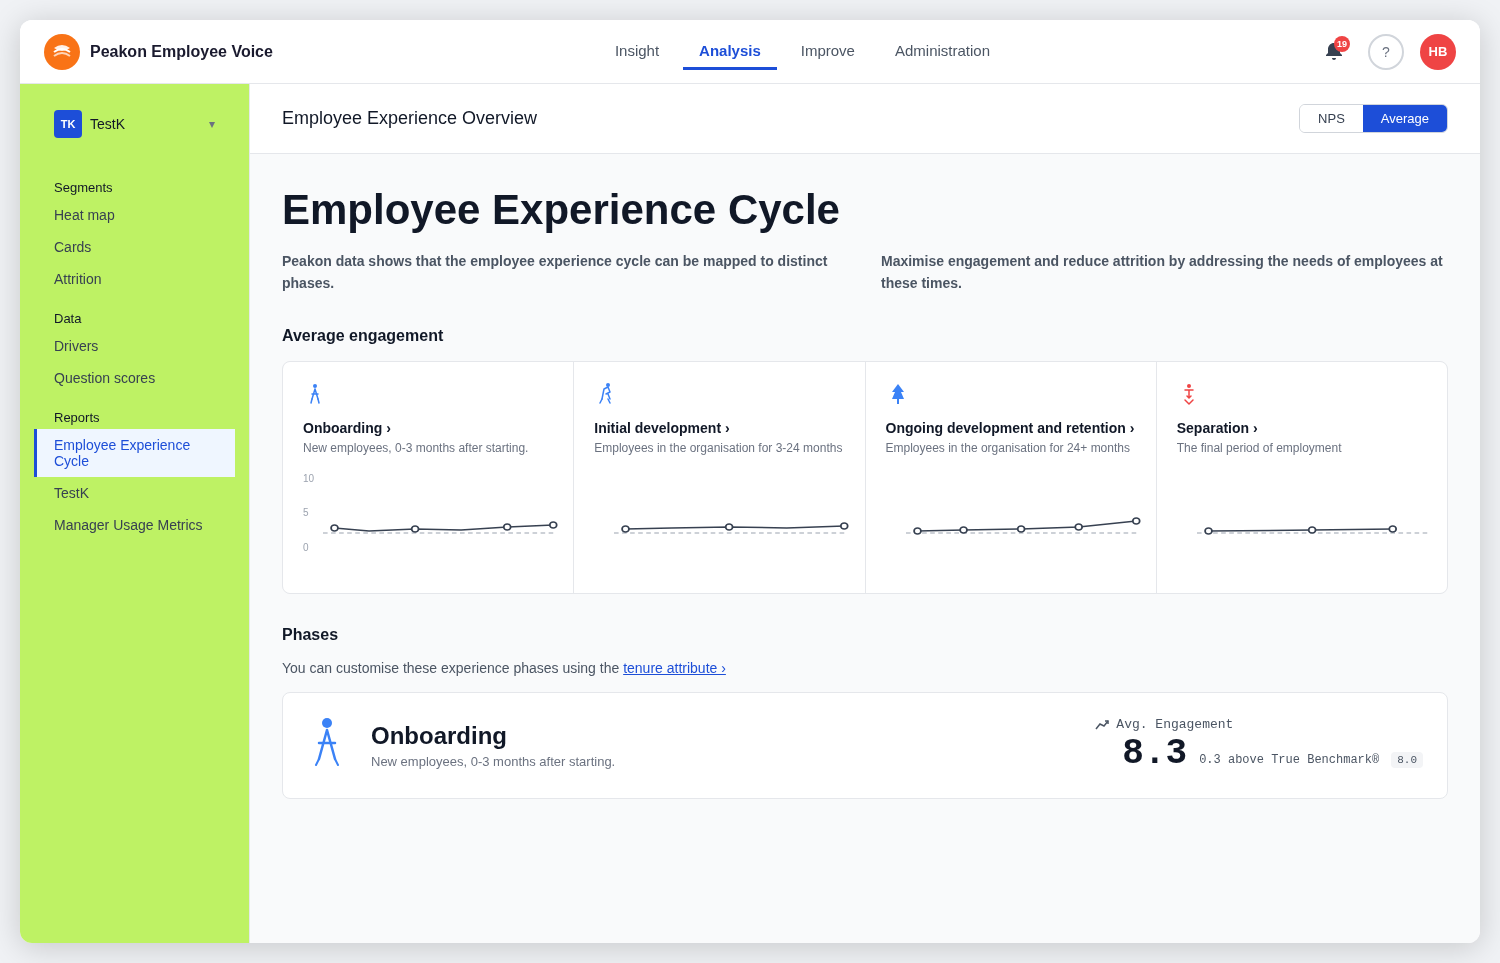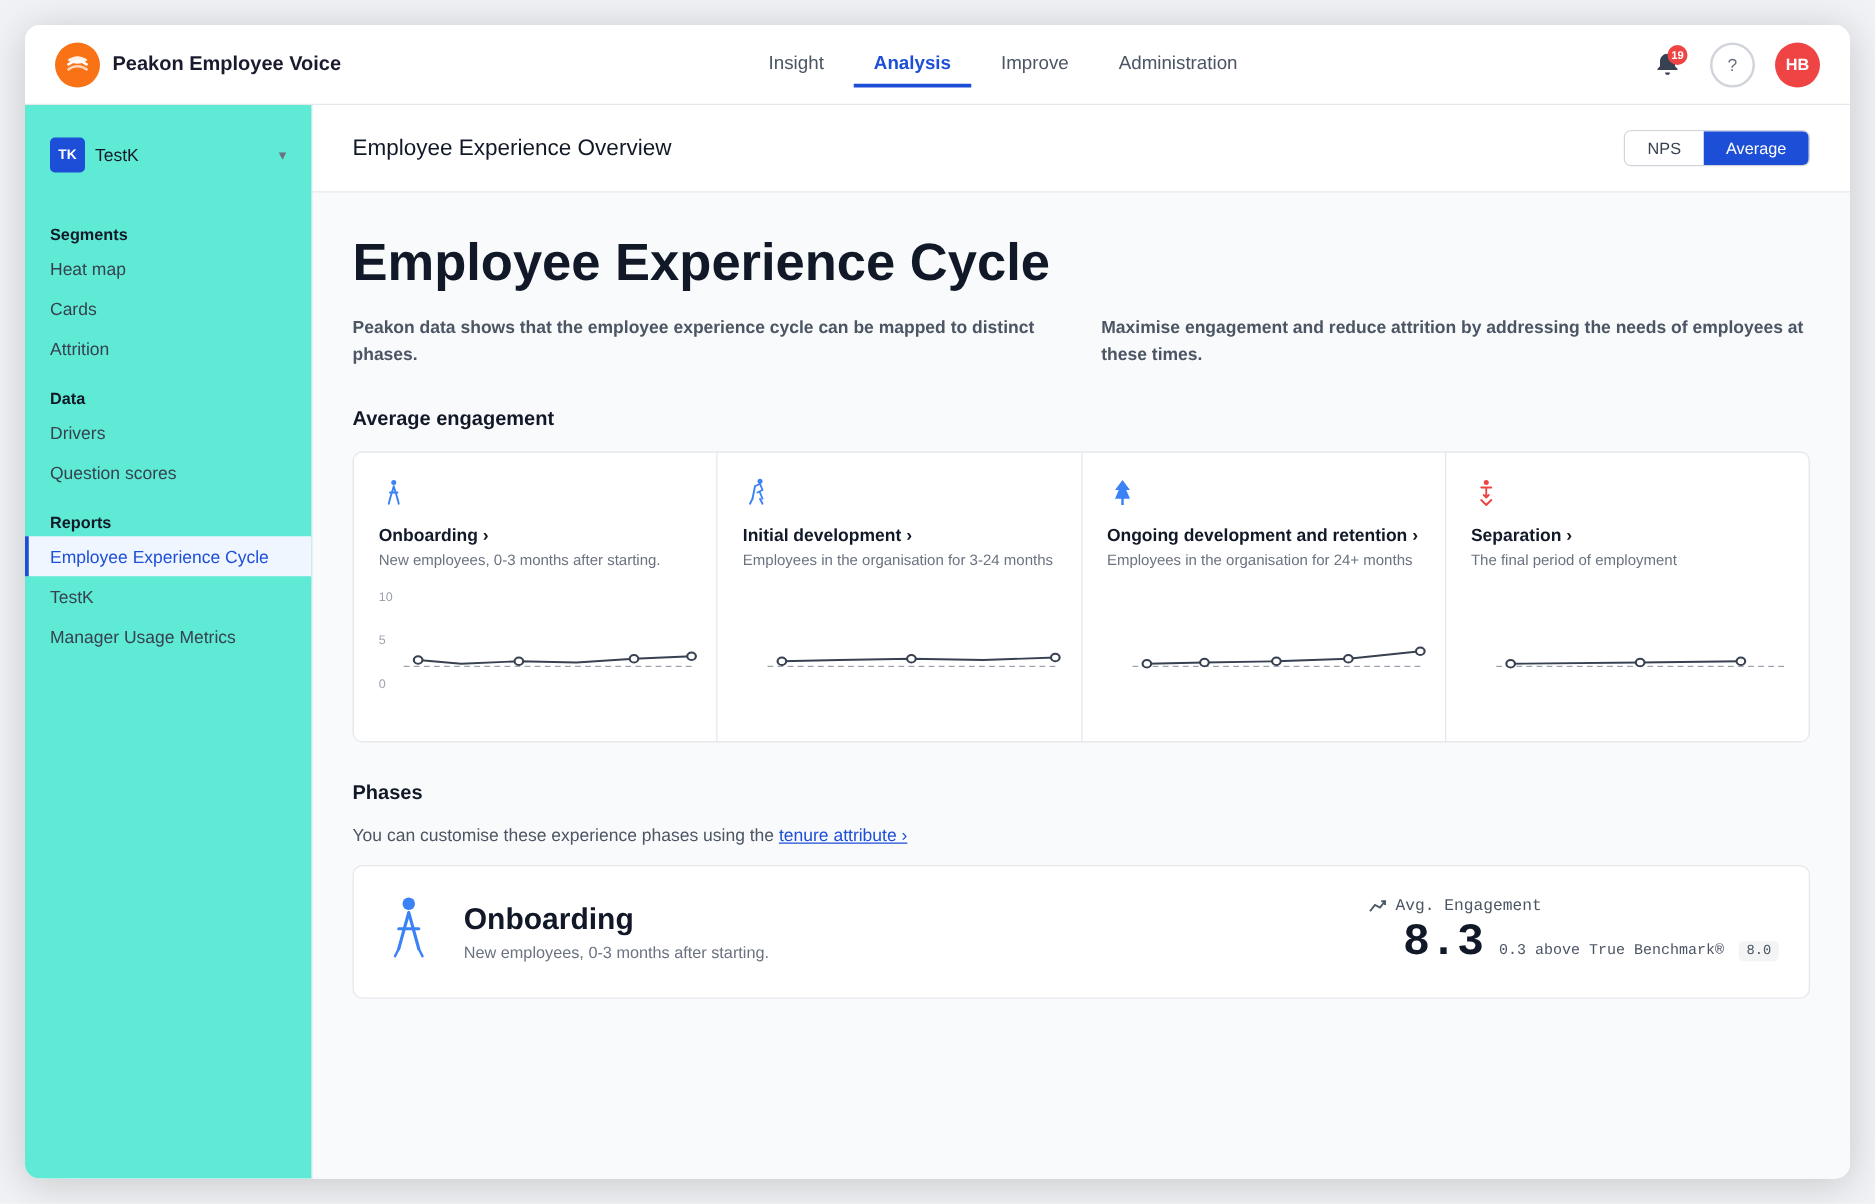--- a/index.html
+++ b/index.html
@@ -17,26 +17,26 @@
     .header-actions { display: flex; align-items: center; gap: 16px; }
     .notif-btn { position: relative; width: 36px; height: 36px; border: none; background: none; cursor: pointer; display: flex; align-items: center; justify-content: center; }
     .notif-badge { position: absolute; top: 2px; right: 2px; background: #ef4444; color: white; font-size: 9px; font-weight: 700; width: 16px; height: 16px; border-radius: 50%; display: flex; align-items: center; justify-content: center; }
     .help-btn { width: 36px; height: 36px; border: 2px solid #d1d5db; border-radius: 50%; background: none; cursor: pointer; display: flex; align-items: center; justify-content: center; font-size: 14px; color: #6b7280; }
     .avatar { width: 36px; height: 36px; background: #ef4444; border-radius: 50%; display: flex; align-items: center; justify-content: center; color: white; font-size: 13px; font-weight: 700; cursor: pointer; }
 
     
     .body { display: flex; flex: 1; overflow: hidden; }
 
     
-    .sidebar { width: 230px; background: #5eead4; border-right: 1px solid #e5e7eb; padding: 16px 0; flex-shrink: 0; display: flex; flex-direction: column; }
+    .sidebar { width: 230px; background: #bef264; border-right: 1px solid #e5e7eb; padding: 16px 14px; flex-shrink: 0; display: flex; flex-direction: column; }
     .user-selector { display: flex; align-items: center; gap: 8px; padding: 10px 20px; margin-bottom: 16px; cursor: pointer; }
     .user-avatar { width: 28px; height: 28px; background: #1d4ed8; border-radius: 4px; display: flex; align-items: center; justify-content: center; color: white; font-size: 11px; font-weight: 700; }
     .user-name { font-size: 14px; color: #111827; font-weight: 500; flex: 1; }
     .chevron { font-size: 12px; color: #6b7280; }
-    .sidebar-section-label { font-size: 13px; font-weight: 700; color: #111827; padding: 8px 20px 4px; margin-top: 8px; }
+    .sidebar-section-label { font-size: 13px; font-weight: 400; color: #111827; padding: 8px 20px 4px; margin-top: 8px; }
     .sidebar-item { padding: 8px 20px; font-size: 14px; color: #374151; cursor: pointer; }
     .sidebar-item.active { background: #eff6ff; color: #1d4ed8; font-weight: 500; border-left: 3px solid #1d4ed8; padding-left: 17px; }
 
     
     .main { flex: 1; overflow-y: auto; background: #f9fafb; }
     .main-header { background: white; padding: 20px 32px; border-bottom: 1px solid #e5e7eb; display: flex; align-items: center; justify-content: space-between; }
     .main-title { font-size: 18px; font-weight: 500; color: #111827; }
     .toggle-group { display: flex; border: 1px solid #d1d5db; border-radius: 6px; overflow: hidden; }
     .toggle-btn { padding: 6px 18px; font-size: 13px; background: white; border: none; cursor: pointer; color: #374151; }
     .toggle-btn.active { background: #1d4ed8; color: white; }

